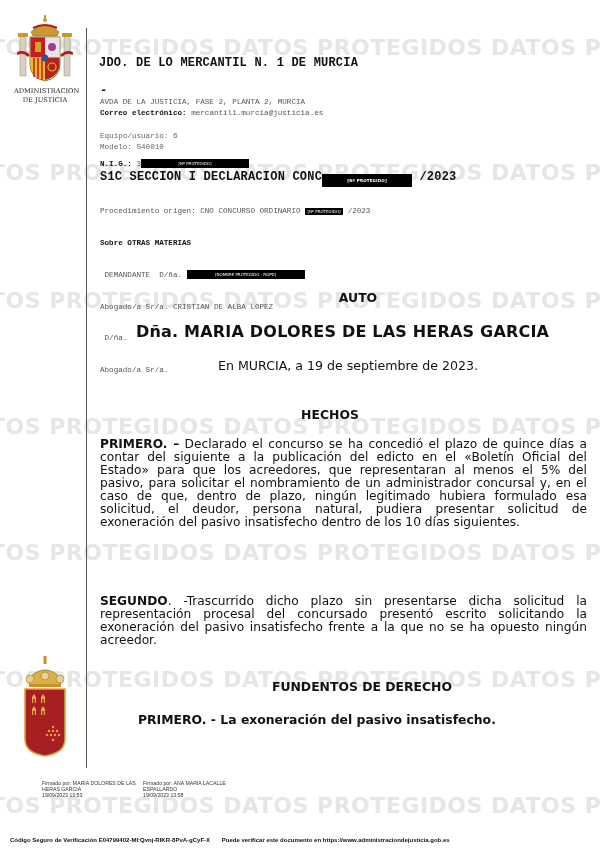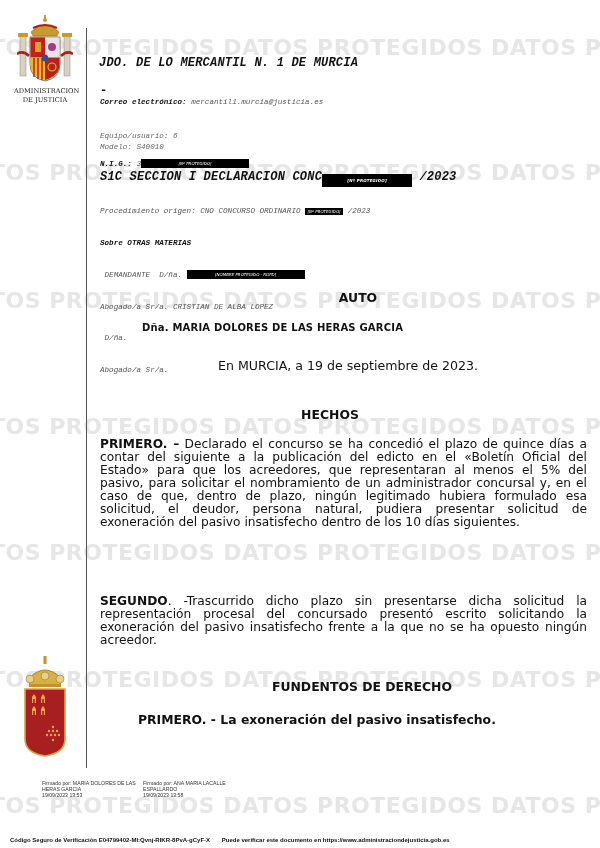--- a/index.html
+++ b/index.html
@@ -23,21 +23,21 @@
     
     .logo-top { left: 14px; top: 14px; width: 62px; text-align: center; }
     .logo-top svg { display: block; margin: 0 auto; }
     .logo-caption {
       font-family: "DejaVu Serif", serif; font-size: 6.6px; line-height: 8px; color: #222;
       margin-top: 1px;
     }
     .logo-bottom { left: 22px; top: 655px; }
 
     
-    .mono { font-family: "Liberation Mono", monospace; font-style: italic; }
+    .mono { font-family: "Liberation Mono", monospace; }
     .court-title { left: 99px; top: 56px; font-size: 12px; font-weight: bold; letter-spacing: 0.2px; }
     .dash { left: 100px; top: 84px; font-size: 12px; font-weight: bold; }
     .hdr-lines { left: 100px; top: 97px; font-size: 7.6px; line-height: 10.5px; color: #555; }
     .hdr-lines b { color: #111; }
     .equip { left: 100px; top: 131px; font-size: 7.6px; line-height: 10.5px; color: #666; }
 
     .nig { left: 100px; top: 159px; font-size: 7.6px; color: #555; }
     .nig b { color: #111; }
     .redact {
       display: inline-block; background: #000; color: #fff; vertical-align: middle;
@@ -46,21 +46,21 @@
     }
     .section { left: 100px; top: 170px; font-size: 12px; font-weight: bold; letter-spacing: 0.2px; white-space: nowrap; }
     .section .redact { height: 13px; line-height: 13px; vertical-align: -2px; }
     .proc-lines { left: 100px; top: 185px; font-size: 7.6px; line-height: 10.6px; color: #555; white-space: pre; }
     .proc-lines b { color: #111; }
 
     
     .sans { font-family: "DejaVu Sans", sans-serif; }
     .center-head { font-weight: bold; font-size: 12.4px; text-align: center; }
     .auto { left: 318px; top: 290px; width: 80px; }
-    .judge { left: 142px; top: 322px; font-weight: bold; font-size: 10px; letter-spacing: 0.2px; }
+    .judge { left: 136px; top: 322px; font-weight: bold; font-size: 16px; letter-spacing: 0.2px; }
     .date { left: 218px; top: 358px; font-size: 12.6px; }
     .hechos { left: 280px; top: 407px; width: 100px; }
     .para {
       left: 100px; width: 487px; font-size: 12.2px; line-height: 13px;
       text-align: justify;
     }
     .p1 { top: 438px; }
     .p2 { top: 595px; }
     .fund { left: 228px; top: 679px; width: 268px; }
     .fund1 { left: 138px; top: 712px; font-weight: bold; font-size: 12.4px; }
@@ -143,20 +143,21 @@
         <circle cx="33" cy="80" r="1.2"></circle>
         <circle cx="37" cy="80" r="1.2"></circle>
       <circle cx="31" cy="85" r="1.2"></circle>
     </g>
   </svg>
 </div>
 
 <div class="layer mono court-title">JDO. DE LO MERCANTIL N. 1 DE MURCIA</div>
 <div class="layer mono dash">-</div>
 <div class="layer mono hdr-lines">
+  <div>AVDA DE LA JUSTICIA, FASE 2, PLANTA 2, MURCIA</div>
   <div>
     <b>Correo electrónico:</b>
     <span>mercantil1.murcia@justicia.es</span>
   </div>
 </div>
 <div class="layer mono equip">
   <div>Equipo/usuario: 6</div>
   <div>Modelo: S40010</div>
 </div>
 

